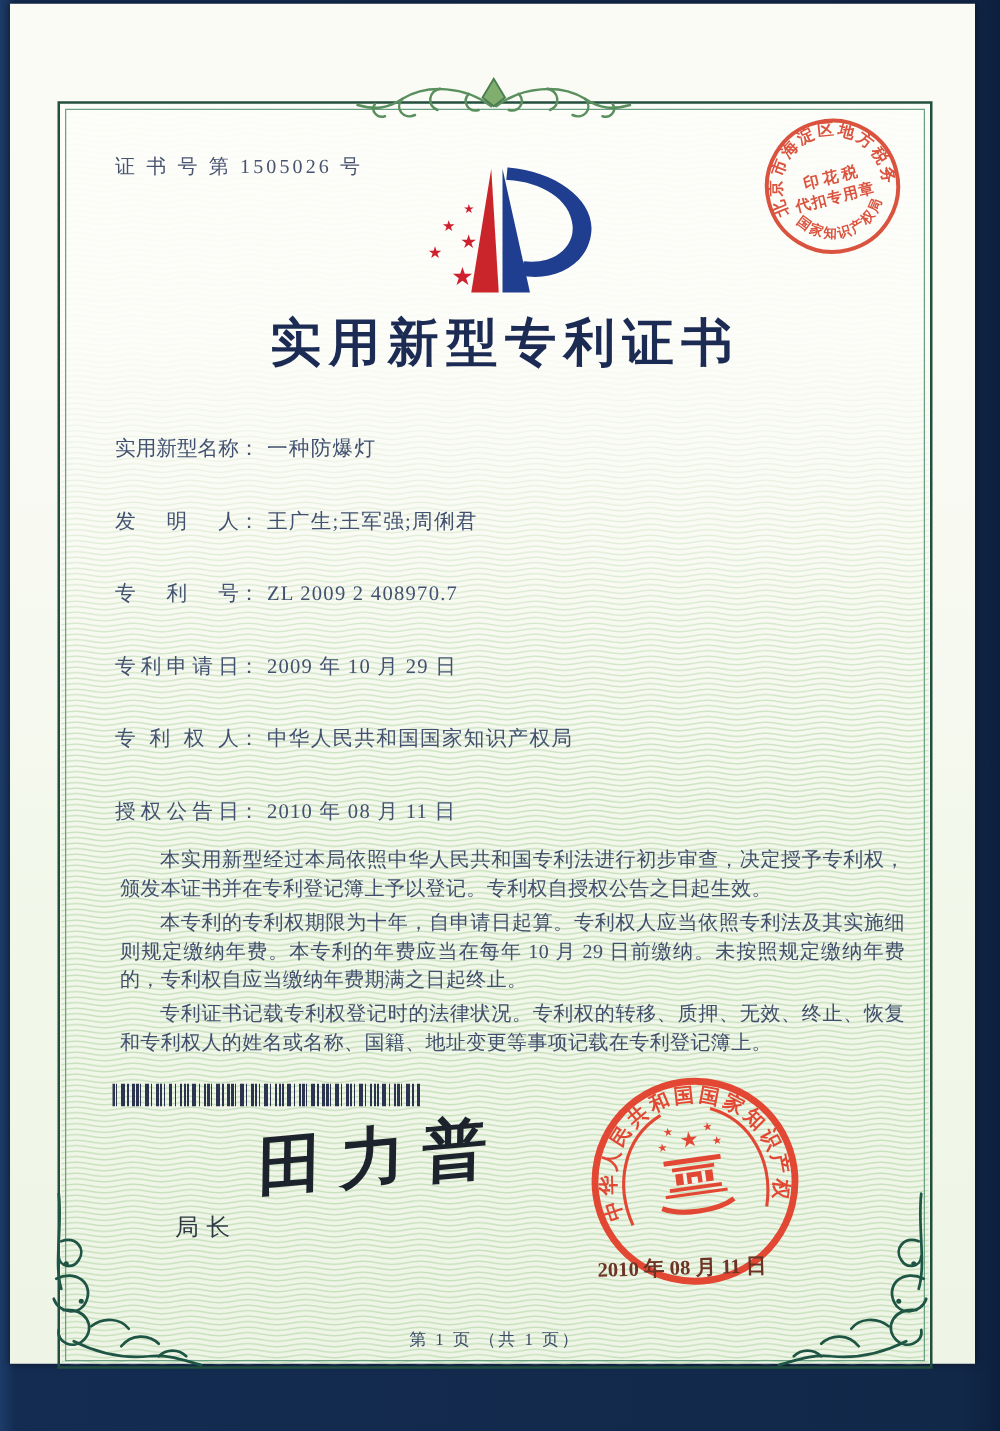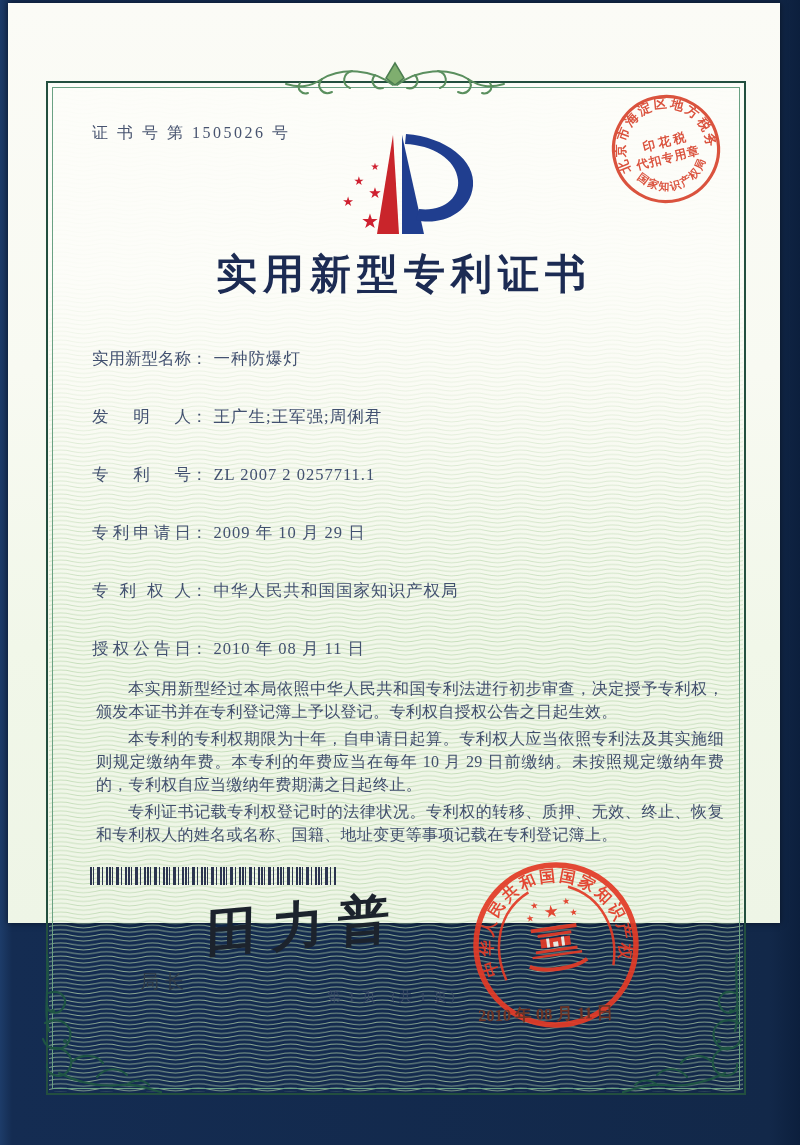--- a/index.html
+++ b/index.html
@@ -3,21 +3,21 @@
 <meta charset="utf-8">
 <style>
   html,body{margin:0;padding:0;}
   body{
     width:800px;height:1145px;
     background:linear-gradient(90deg,#1d3c69 0,#142c52 12px,#122849 770px,#0c1f3d 800px);
     font-family:"Liberation Serif",serif;
     position:relative;overflow:hidden;
   }
   .paper{
-    position:absolute;left:8px;top:3px;width:772px;height:920px;
+    position:absolute;left:8px;top:3px;width:772px;height:1088px;
     background:linear-gradient(180deg,#fbfbf6 0%,#f8faf2 40%,#f1f7e9 70%,#eef5e6 100%);
     box-shadow:0 0 6px rgba(0,0,0,.5);
   }
   .waves{position:absolute;left:41px;top:81px;width:694px;height:1008px;z-index:0;}
   .top-fade{
     position:absolute;left:41px;top:81px;width:694px;height:560px;z-index:1;
     background:linear-gradient(180deg,rgba(253,253,249,.96) 0%,rgba(253,253,249,.92) 34%,rgba(252,252,246,.6) 55%,rgba(250,251,243,.2) 78%,rgba(250,251,243,0) 100%);
   }
   .frame-outer{
     position:absolute;left:38px;top:78px;width:700px;height:1014px;
@@ -68,21 +68,21 @@
     font-family:cursive;
     transform:rotate(-5deg) skewX(-6deg);letter-spacing:14px;
   }
   .seal{position:absolute;left:458px;top:852px;z-index:6;transform:rotate(-8deg);opacity:.93;}
   .seal-date{
     position:absolute;left:470px;top:1000px;width:180px;z-index:7;
     font-size:16.5px;font-weight:bold;color:#6d3425;transform:rotate(-1.5deg);
     white-space:nowrap;
   }
   .footer{
-    position:absolute;left:38px;top:985px;width:700px;z-index:4;
+    position:absolute;left:38px;top:1060px;width:700px;z-index:4;
     text-align:center;font-size:13.5px;letter-spacing:2px;color:#3a4a66;
   }
   svg text{font-family:"Liberation Serif",serif;}
 </style>
 </head>
 <body>
 
 <div class="paper">
 
   <svg class="waves" width="694" height="1008">
@@ -162,21 +162,21 @@
   <h1 class="title">实用新型专利证书</h1>
 
   <div class="fields">
     <div class="frow">
       <span class="flabel">实用新型名称</span><span class="fcolon">：</span><span class="fvalue">一种防爆灯</span>
     </div>
     <div class="frow">
       <span class="flabel">发明人</span><span class="fcolon">：</span><span class="fvalue">王广生;王军强;周俐君</span>
     </div>
     <div class="frow">
-      <span class="flabel">专利号</span><span class="fcolon">：</span><span class="fvalue">ZL 2007 2 0257711.1</span>
+      <span class="flabel">专利号</span><span class="fcolon">：</span><span class="fvalue">ZL 2009 2 408970.7</span>
     </div>
     <div class="frow">
       <span class="flabel">专利申请日</span><span class="fcolon">：</span><span class="fvalue">2009 年 10 月 29 日</span>
     </div>
     <div class="frow">
       <span class="flabel">专利权人</span><span class="fcolon">：</span><span class="fvalue">中华人民共和国国家知识产权局</span>
     </div>
     <div class="frow">
       <span class="flabel">授权公告日</span><span class="fcolon">：</span><span class="fvalue">2010 年 08 月 11 日</span>
     </div>

